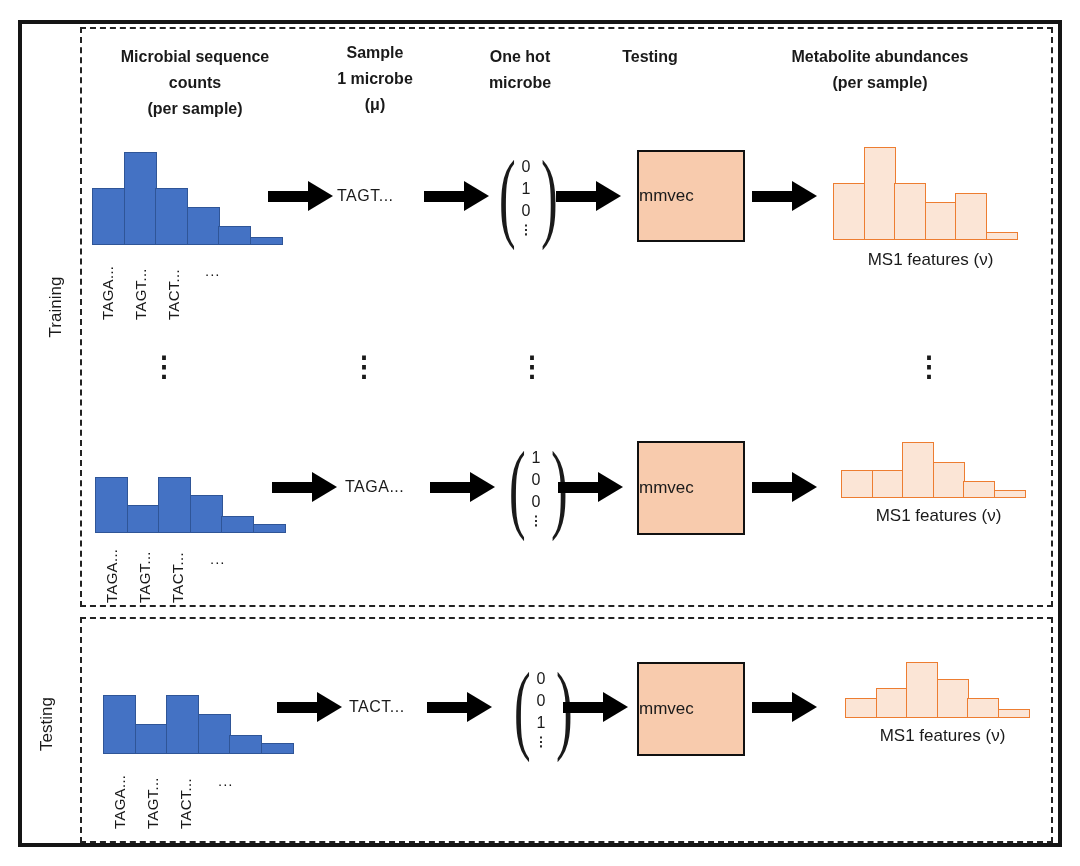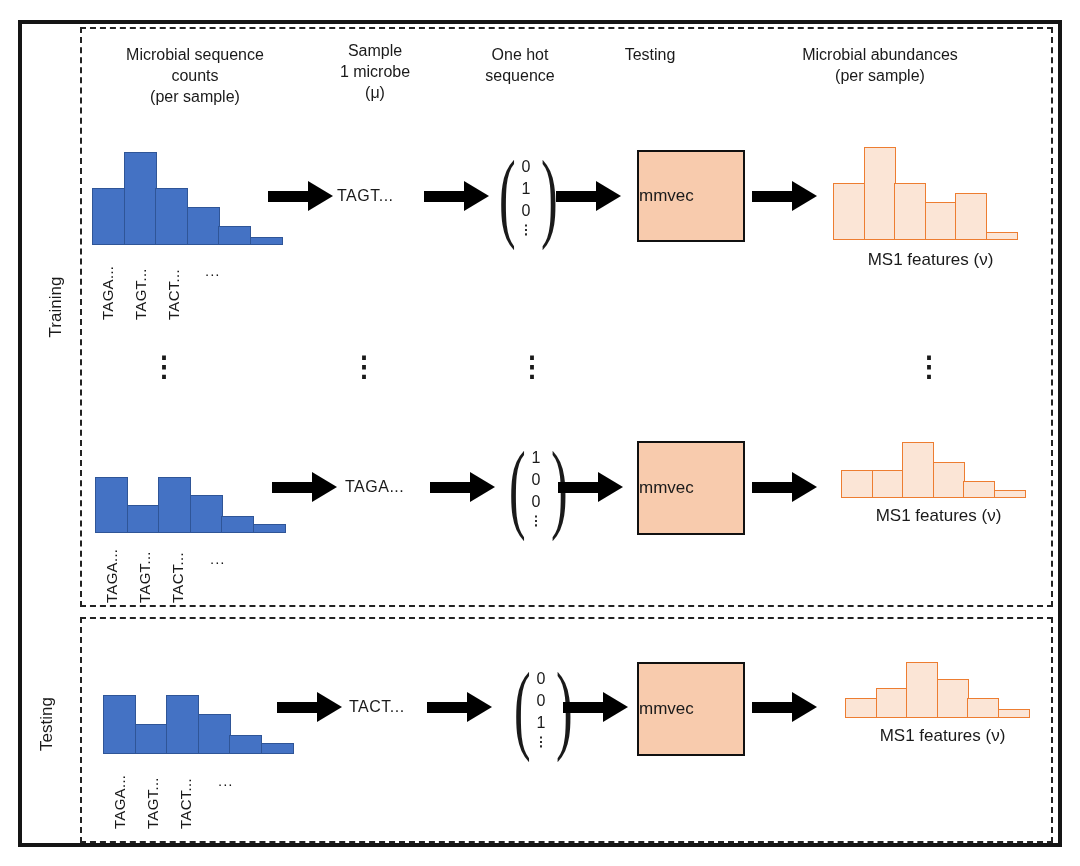--- a/index.html
+++ b/index.html
@@ -21,21 +21,21 @@
   .training-box { left: 80px; top: 27px;  width: 973px; height: 580px; }
   .testing-box  { left: 80px; top: 617px; width: 973px; height: 226px; }
 
   .section-label {
     width: 80px; height: 22px; text-align: center;
     font-size: 17px; transform: rotate(-90deg); transform-origin: center;
   }
 
   .col-header {
     text-align: center; white-space: pre-line;
-    font-size: 16px; line-height: 21px;
+    font-size: 16px; line-height: 26px; font-weight: bold;
   }
 
   .chart { display: flex; align-items: flex-end; height: 95px; }
   .bar {
     flex: none; width: 33px;
     border: 1.5px solid #000;
   }
   .bar + .bar { margin-left: -1.5px; }
   .metab .bar { width: 32px; }
 
@@ -93,23 +93,23 @@
 <div class="abs section-label" style="left:17px; top:296px;">Training</div>
 <div class="abs section-label" style="left:8px; top:713px;">Testing</div>
 
 <div class="abs col-header" style="left:95px;  top:44px; width:200px;">Microbial sequence
 counts
 (per sample)</div>
 <div class="abs col-header" style="left:300px; top:40px; width:150px;">Sample
 1 microbe
 (μ)</div>
 <div class="abs col-header" style="left:455px; top:44px; width:130px;">One hot
-sequence</div>
+microbe</div>
 <div class="abs col-header" style="left:590px; top:44px; width:120px;">Testing</div>
-<div class="abs col-header" style="left:760px; top:44px; width:240px;">Microbial abundances
+<div class="abs col-header" style="left:760px; top:44px; width:240px;">Metabolite abundances
 (per sample)</div>
 
 <div class="abs chart" style="left:92px; top:150px; width:200px;">
     <div class="bar" style="height: 57px; background: rgb(68, 114, 196); border-color: rgb(47, 85, 151);"></div>
     <div class="bar" style="height: 93px; background: rgb(68, 114, 196); border-color: rgb(47, 85, 151);"></div>
     <div class="bar" style="height: 57px; background: rgb(68, 114, 196); border-color: rgb(47, 85, 151);"></div>
     <div class="bar" style="height: 38px; background: rgb(68, 114, 196); border-color: rgb(47, 85, 151);"></div>
     <div class="bar" style="height: 19px; background: rgb(68, 114, 196); border-color: rgb(47, 85, 151);"></div>
     <div class="bar" style="height: 8px; background: rgb(68, 114, 196); border-color: rgb(47, 85, 151);"></div>
   </div>

